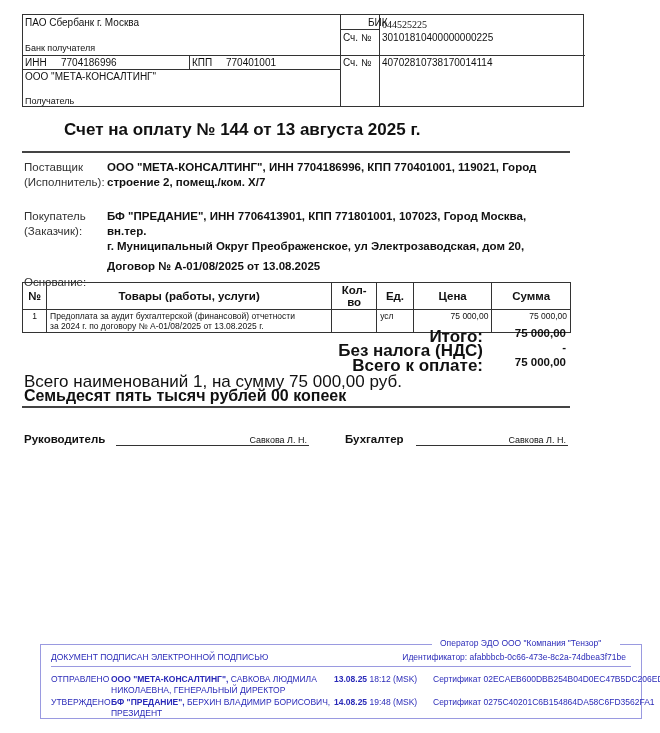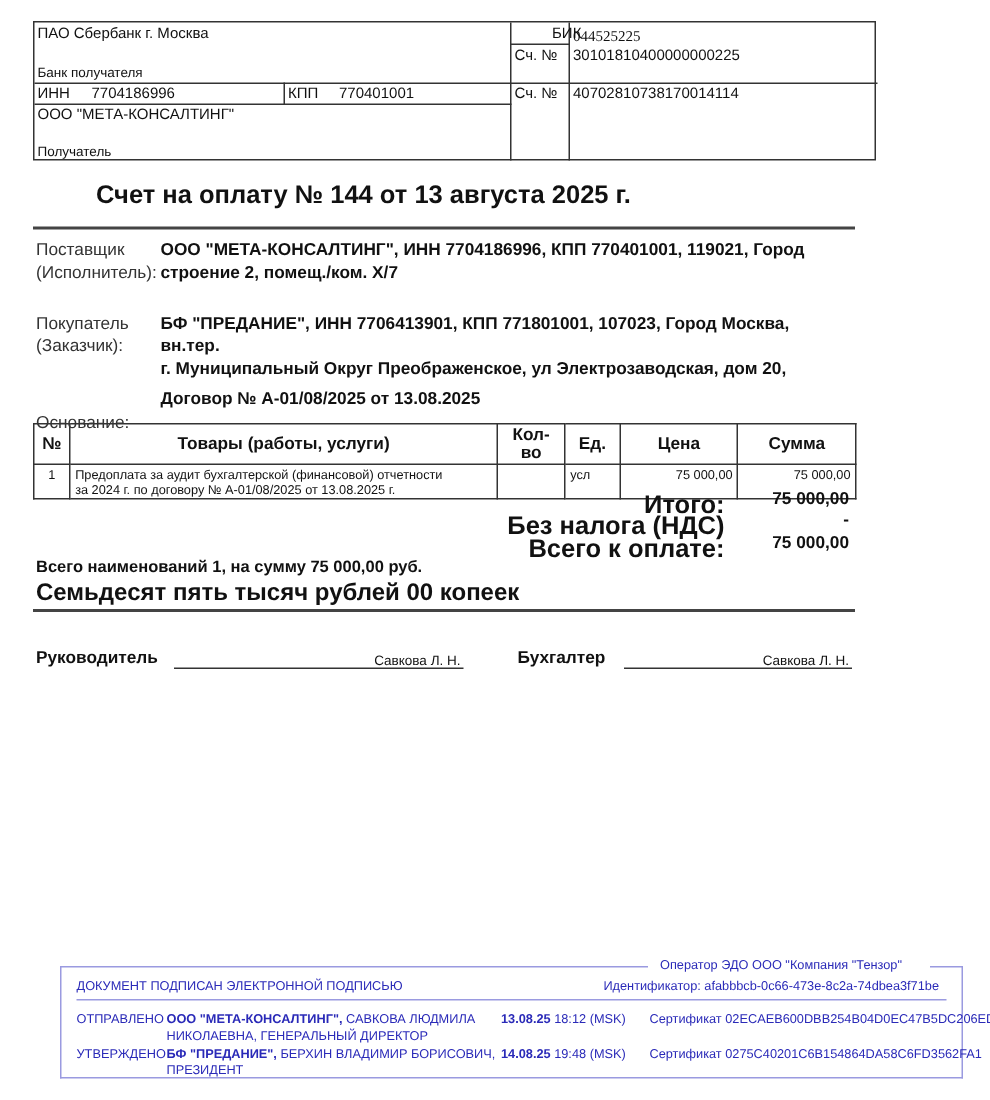--- a/index.html
+++ b/index.html
@@ -27,21 +27,21 @@
                 border:1.5px solid #333; }
   table.items th { font-size:11.5px; font-weight:bold; border:1px solid #333; padding:1px 3px; height:12px; }
   table.items td { font-size:8.5px; border:1px solid #333; padding:1px 3px; vertical-align:top; line-height:10px; }
   .r { text-align:right; }
   .c { text-align:center; }
 
   
   .tot-l { position:absolute; right:177px; font-size:17px; font-weight:bold; text-align:right; white-space:nowrap; }
   .tot-v { position:absolute; right:94px; font-size:11.5px; font-weight:bold; text-align:right; white-space:nowrap; }
 
-  .sum1 { position:absolute; left:24px; top:372px; font-size:11px;font-weight:bold; }
+  .sum1 { position:absolute; left:24px; top:372px; font-size:17px; }
   .sum2 { position:absolute; left:24px; top:387px; font-size:16px; font-weight:bold; }
 
   
   .sig-l { position:absolute; top:433px; font-size:11.5px; font-weight:bold; }
   .sig-line { position:absolute; top:445px; height:1px; background:#333; }
   .sig-n { position:absolute; top:435px; font-size:9px; text-align:right; }
 
   
   .stamp { position:absolute; left:40px; top:644px; width:602px; height:75px;
            border:1px solid #9a9ae0; border-top:none; box-sizing:border-box; color:#2a2ab8; font-size:8.5px; }

